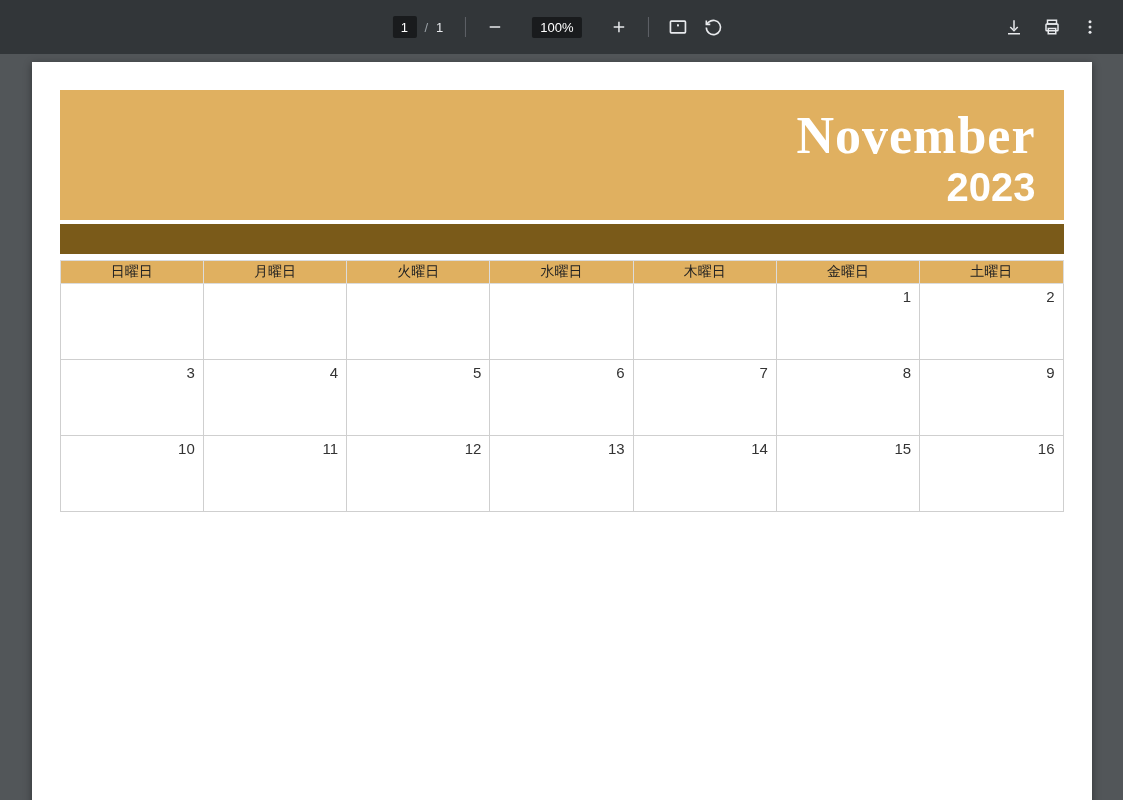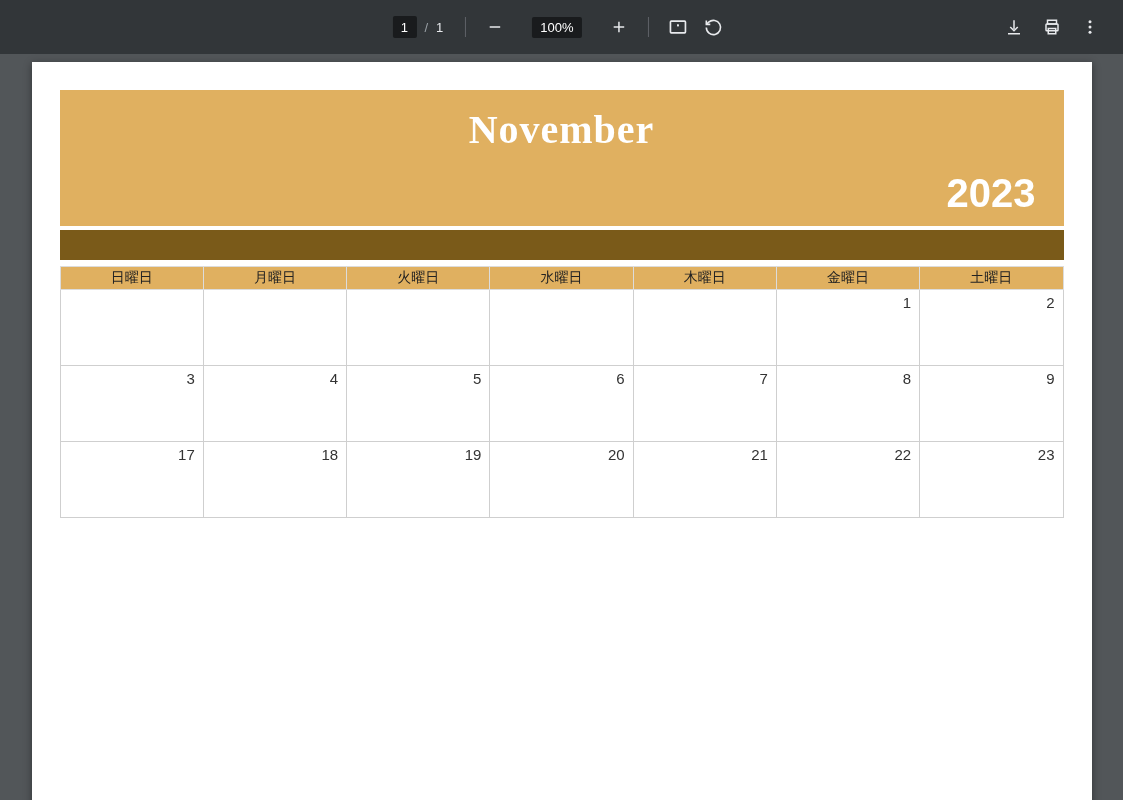--- a/index.html
+++ b/index.html
@@ -30,25 +30,25 @@
     .page {
       width: 1060px; min-height: 750px; background: #fff; box-shadow: 0 2px 8px rgba(0,0,0,0.4);
       padding: 28px 28px;
     }
     .cal-header {
       background: #e0b060; color: #fff; padding: 16px 28px 10px 28px;
       border-bottom: 4px solid #fff;
     }
     .cal-month {
       font-family: Georgia, 'Times New Roman', serif; font-weight: bold;
-      font-size: 40px; text-align: center; letter-spacing: 1px;
+      font-size: 52px; text-align: right; letter-spacing: 1px;
     }
     .cal-year {
       font-family: Arial, sans-serif; font-weight: bold; font-size: 40px;
-      text-align: right; margin-top: 18px;
+      text-align: right; 
     }
     .brown-bar { height: 30px; background: #7a5a19; margin-bottom: 6px; }
     table.calendar { width: 100%; border-collapse: collapse; table-layout: fixed; }
     .calendar th {
       background: #e0b060; color: #222; font-weight: normal; font-size: 14px;
       padding: 2px 0; border: 1px solid #dcdcdc;
     }
     .calendar td {
       border: 1px solid #cfcfcf; height: 76px; vertical-align: top; text-align: right;
       padding: 4px 8px; font-size: 15px; color: #333;
@@ -148,24 +148,24 @@
           <tr>
             <td>3</td>
             <td>4</td>
             <td>5</td>
             <td>6</td>
             <td>7</td>
             <td>8</td>
             <td>9</td>
           </tr>
           <tr>
-            <td>17</td>
-            <td>18</td>
-            <td>19</td>
-            <td>20</td>
-            <td>21</td>
-            <td>22</td>
-            <td>23</td>
+            <td>10</td>
+            <td>11</td>
+            <td>12</td>
+            <td>13</td>
+            <td>14</td>
+            <td>15</td>
+            <td>16</td>
           </tr>
         </tbody>
     </table>
   </div>
 </div>
 
 </body></html>

